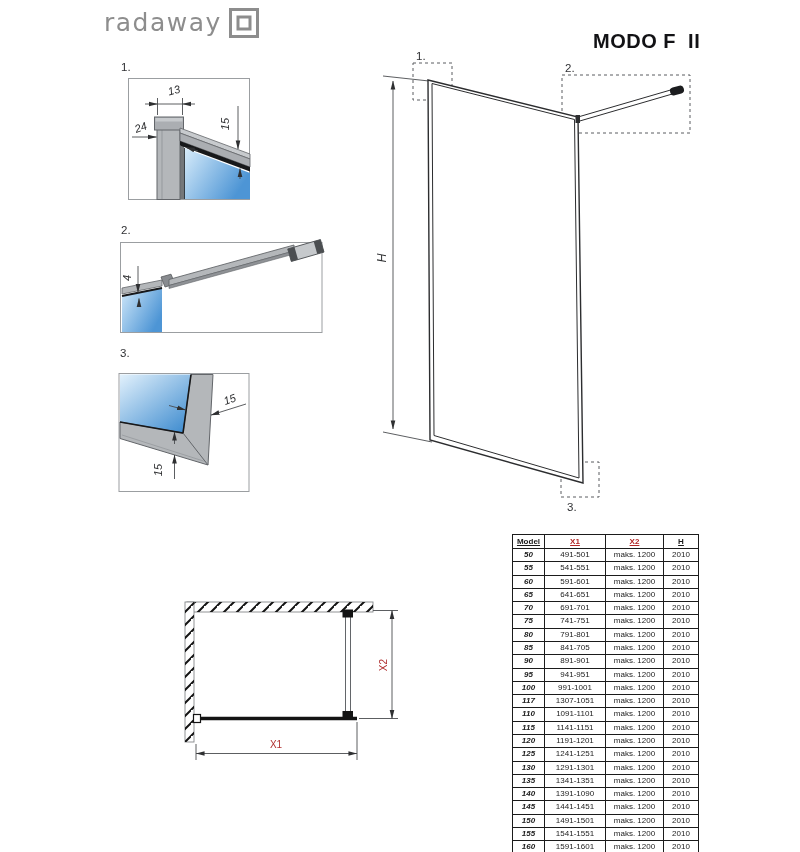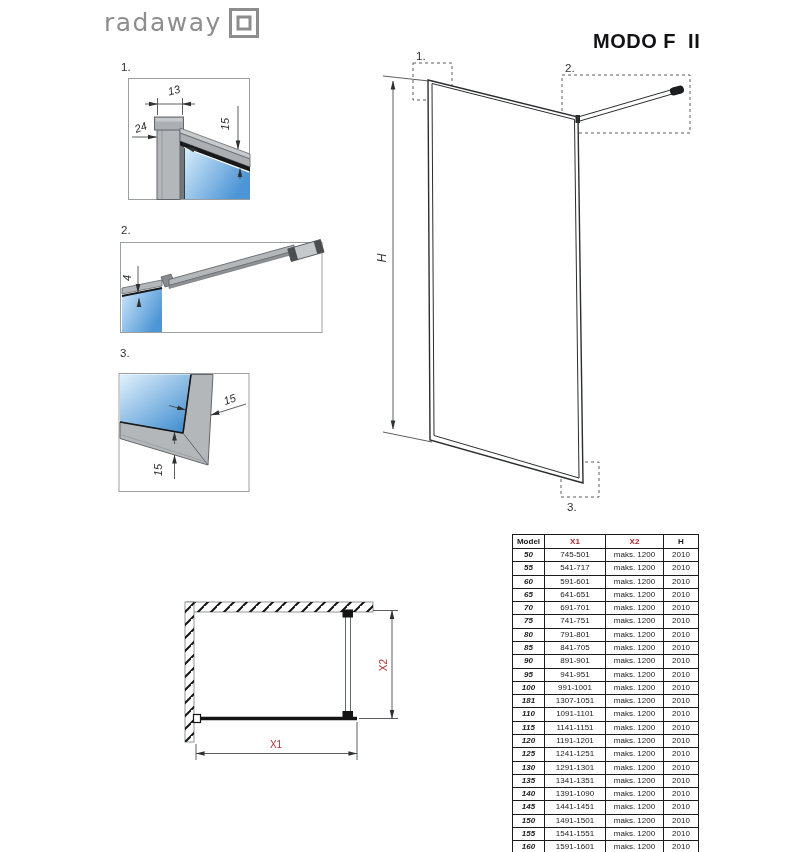--- a/index.html
+++ b/index.html
@@ -19,21 +19,21 @@
   .edge{stroke:#2c2d2f;stroke-width:1.4;fill:#ffffff;}
   .edge2{stroke:#2c2d2f;stroke-width:1;fill:none;}
   .lbl{font-size:11.5px;fill:#303134;}
   .dim-t{font-size:11px;font-style:italic;fill:#2f3032;text-anchor:middle;}
   .red-dim{font-size:10px;fill:#b03030;text-anchor:middle;}
   
   .table-wrap table{border-collapse:collapse;table-layout:fixed;width:186px;
                     border:1.5px solid #1b1b1b;}
   .table-wrap th,.table-wrap td{border:1px solid #1b1b1b;text-align:center;padding:0;
                     font-size:8px;color:#1b1b1b;overflow:hidden;white-space:nowrap;}
-  .table-wrap th{height:13px;font-weight:bold;}
+  .table-wrap th{height:13px;font-weight:bold;text-decoration:underline;}
   .table-wrap td{height:12.28px;line-height:12.28px;}
   .table-wrap th.red{color:#b22727;}
   .table-wrap td.model{font-weight:bold;font-style:italic;}
 </style>
 </head>
 <body>
 
 <div class="page">
 
   <svg width="0" height="0" style="position:absolute" aria-hidden="true">
@@ -183,27 +183,27 @@
         <tr>
           <th>Model</th>
           <th class="red">X1</th>
           <th class="red">X2</th>
           <th>H</th>
         </tr>
       </thead>
       <tbody>
           <tr>
             <td class="model">50</td>
-            <td>745-501</td>
+            <td>491-501</td>
             <td>maks. 1200</td>
             <td>2010</td>
           </tr>
           <tr>
             <td class="model">55</td>
-            <td>541-717</td>
+            <td>541-551</td>
             <td>maks. 1200</td>
             <td>2010</td>
           </tr>
           <tr>
             <td class="model">60</td>
             <td>591-601</td>
             <td>maks. 1200</td>
             <td>2010</td>
           </tr>
           <tr>
@@ -248,21 +248,21 @@
             <td>maks. 1200</td>
             <td>2010</td>
           </tr>
           <tr>
             <td class="model">100</td>
             <td>991-1001</td>
             <td>maks. 1200</td>
             <td>2010</td>
           </tr>
           <tr>
-            <td class="model">181</td>
+            <td class="model">117</td>
             <td>1307-1051</td>
             <td>maks. 1200</td>
             <td>2010</td>
           </tr>
           <tr>
             <td class="model">110</td>
             <td>1091-1101</td>
             <td>maks. 1200</td>
             <td>2010</td>
           </tr>

